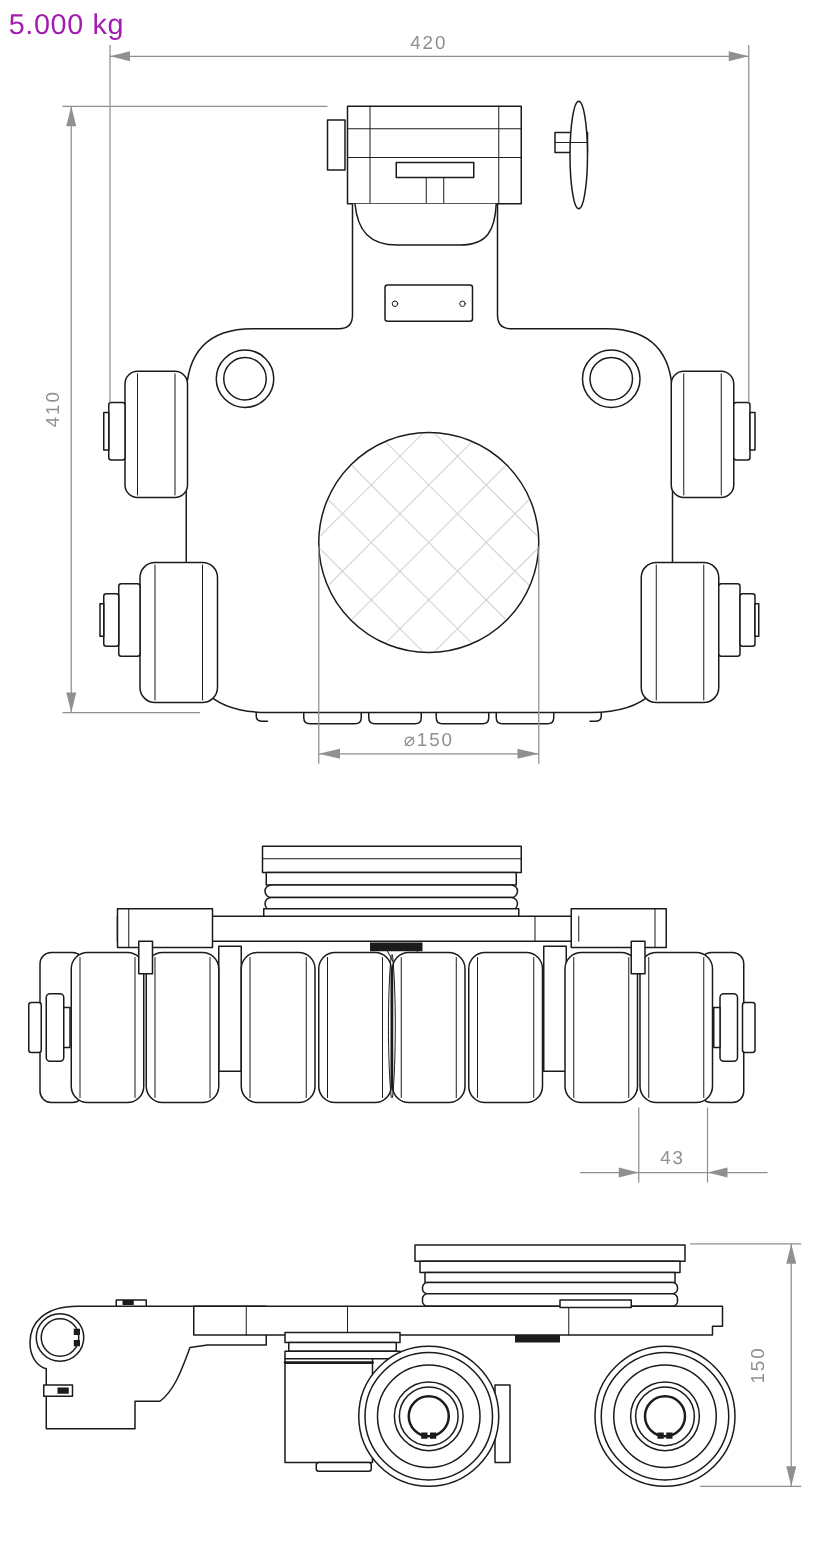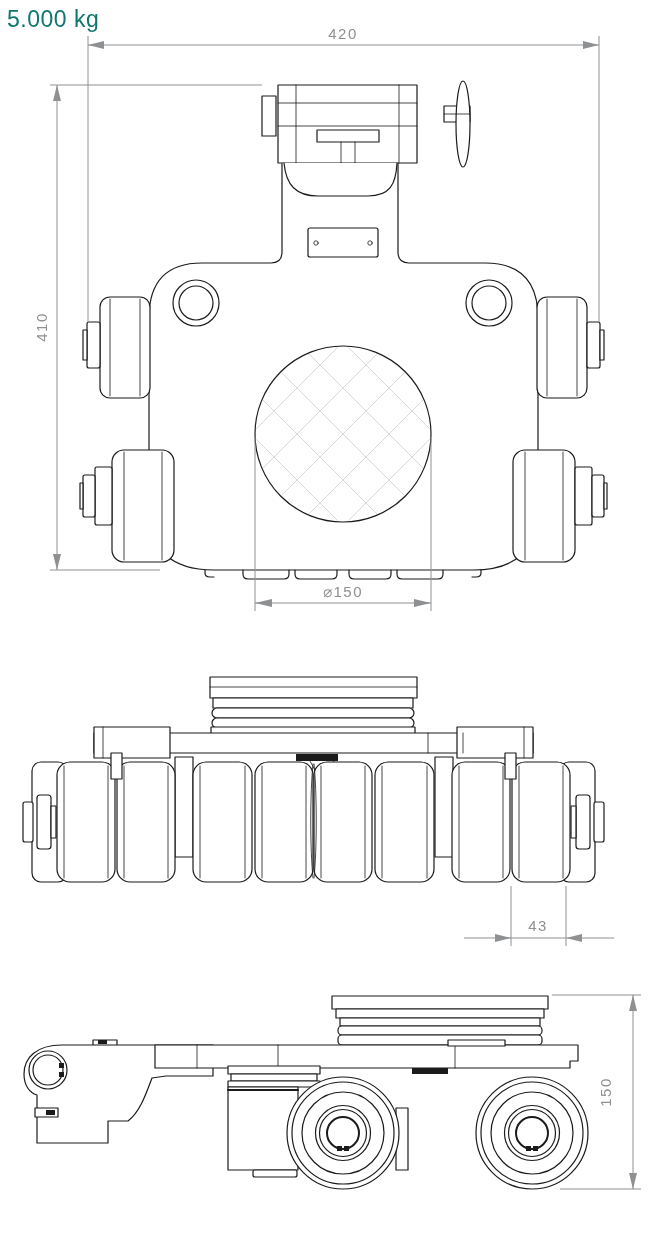--- a/index.html
+++ b/index.html
@@ -1,18 +1,18 @@
 <!DOCTYPE html>
 <html style="--line: #1b1b1b; --dim: #8e9092; --hatch: #d9d9d9; --bg: #ffffff;"><head>
 <meta charset="utf-8">
 <style>
   html,body{margin:0;padding:0;background:#fff;}
   #canvas{position:relative;width:650px;height:1250px;background:var(--bg,#fff);overflow:hidden;
           font-family:"Liberation Sans","DejaVu Sans",sans-serif;}
-  #capacity{position:absolute;left:7px;top:6px;font-size:23px;color:#0f766e;letter-spacing:.5px;}
+  #capacity{position:absolute;left:7px;top:6px;font-size:23px;color:#a21caf;letter-spacing:.5px;}
   svg{position:absolute;left:0;top:0;}
   .s  {stroke:var(--line,#1b1b1b);fill:none;stroke-width:1.2;stroke-linejoin:round;stroke-linecap:round;}
   .sf {stroke:var(--line,#1b1b1b);fill:#fff;stroke-width:1.2;stroke-linejoin:round;}
   .sd {stroke:var(--line,#1b1b1b);fill:none;stroke-width:.8;stroke-linejoin:round;stroke-linecap:round;}
   .dk {fill:var(--line,#1b1b1b);stroke:none;}
   .dim{stroke:var(--dim,#95979a);fill:none;stroke-width:1;}
   .dimf{fill:var(--dim,#95979a);stroke:none;}
   .dimtext{fill:var(--dim,#8e9092);font-size:15px;letter-spacing:1.5px;
            font-family:"Liberation Sans","DejaVu Sans",sans-serif;}
   .hatch{stroke:var(--hatch,#d9d9d9);stroke-width:1;fill:none;}

